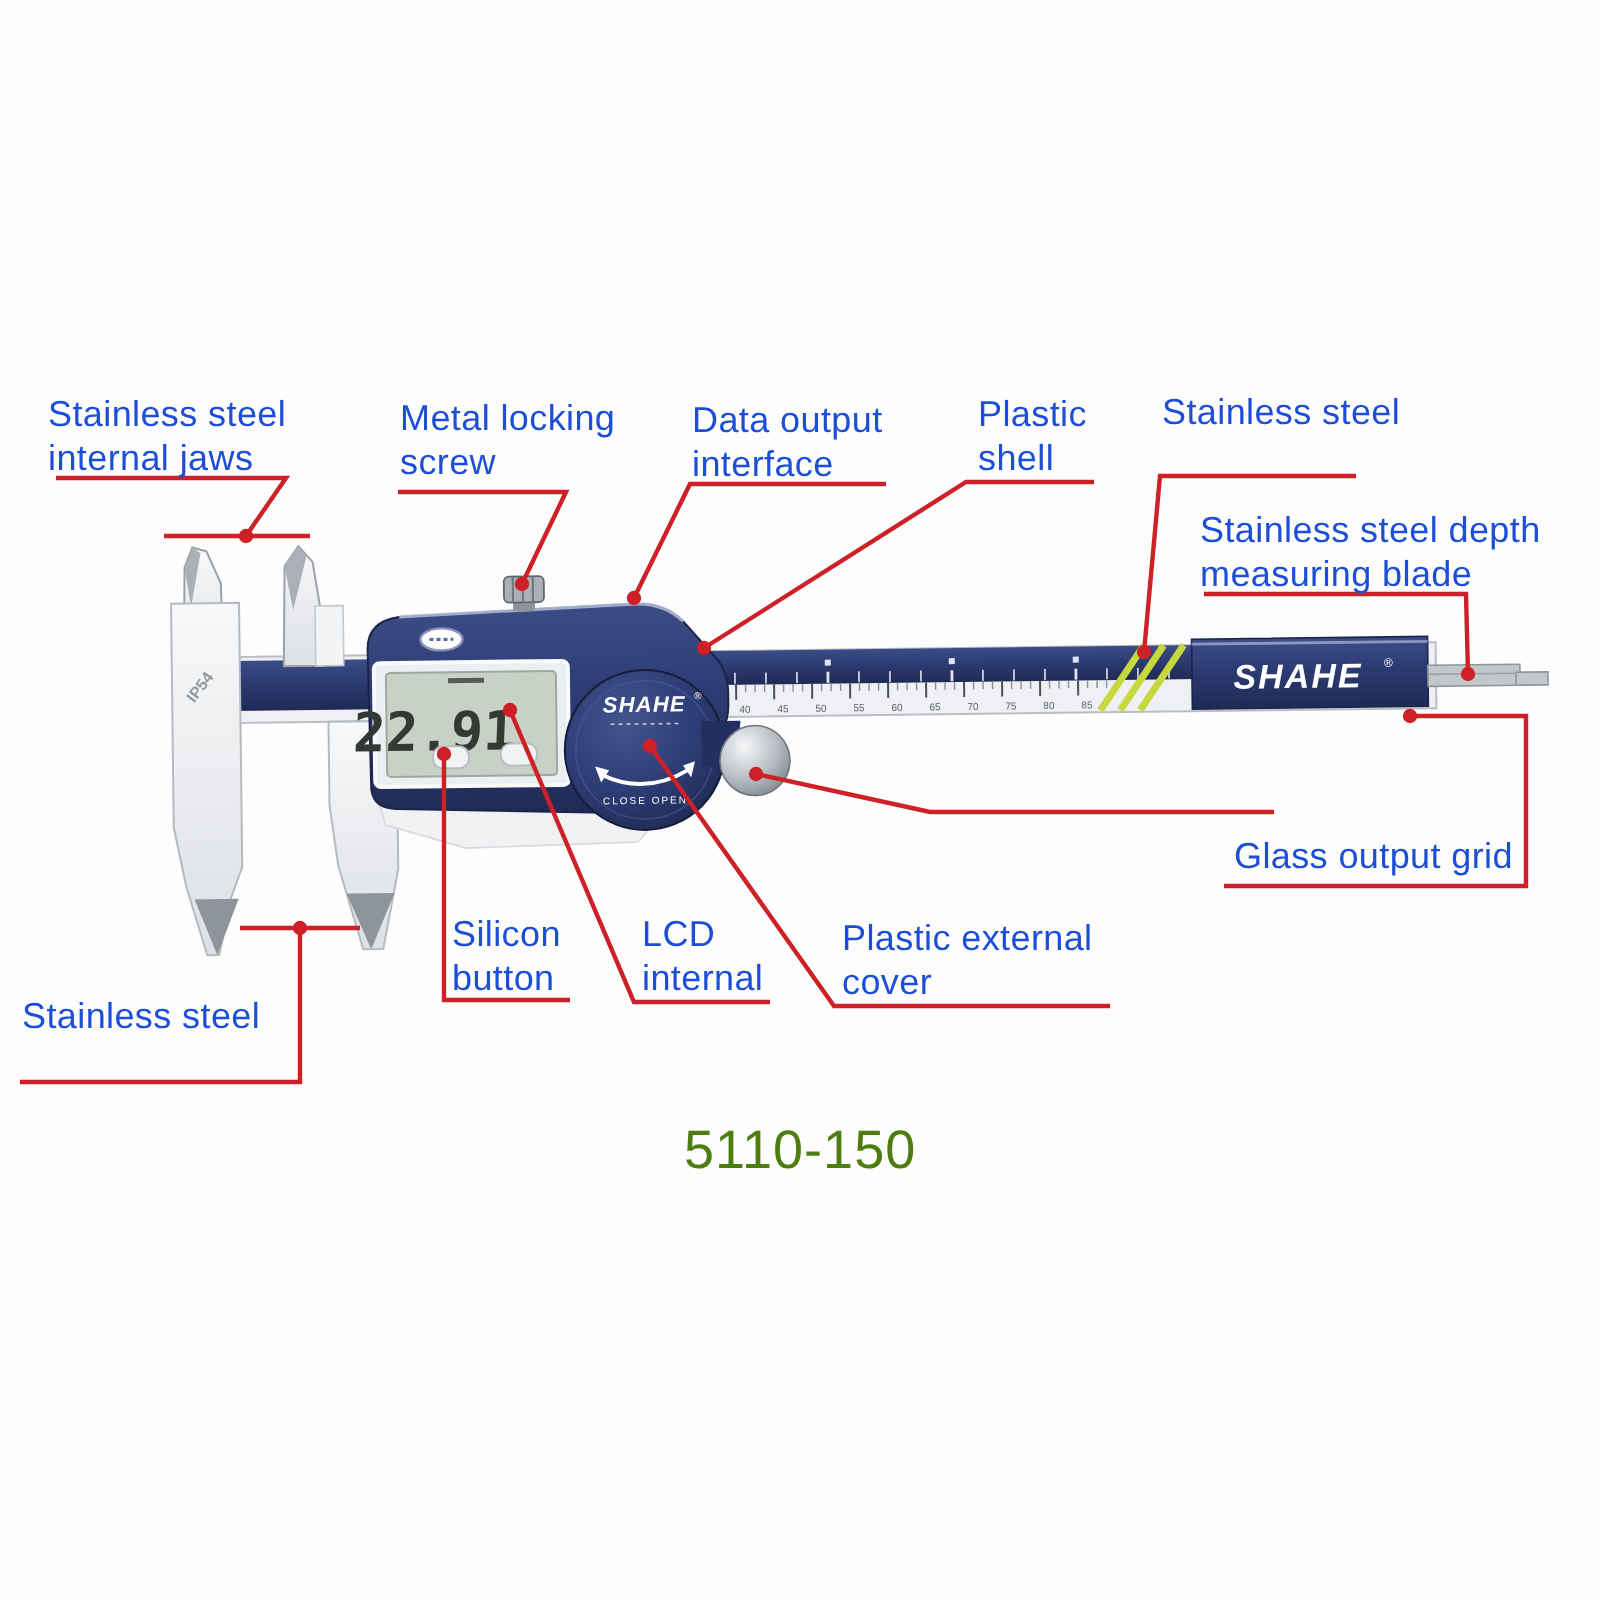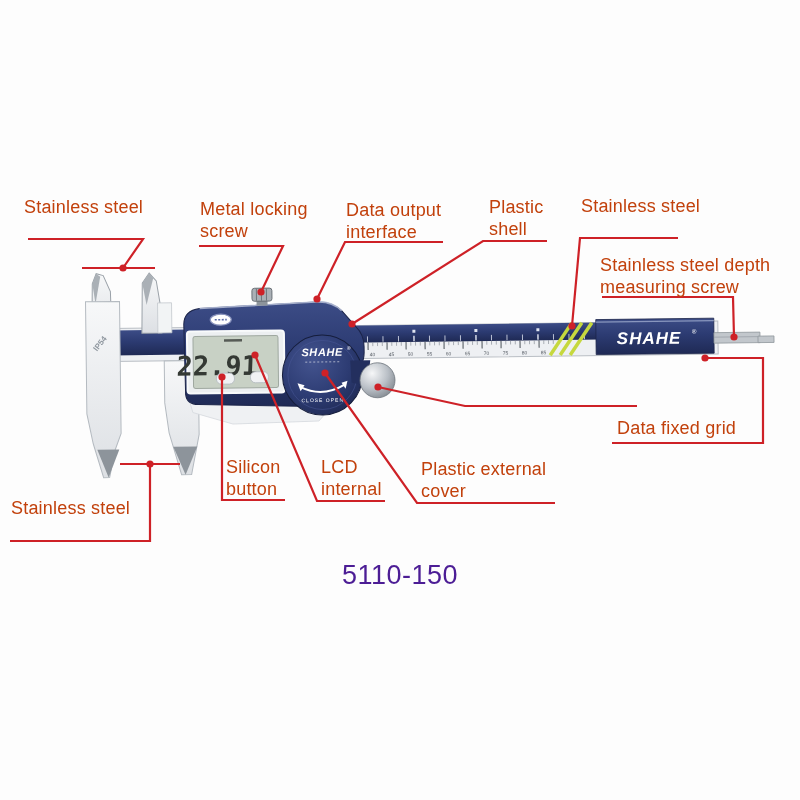--- a/index.html
+++ b/index.html
@@ -5,27 +5,27 @@
   html,body { margin:0; padding:0; background:#ffffff; }
   .canvas {
     position:relative; width:800px; height:800px;
     background:#fdfdfd; overflow:hidden;
     font-family:"Liberation Sans", sans-serif;
   }
   .art { position:absolute; left:0; top:0; }
   .label {
     position:absolute;
     font:18px/21.5px "Liberation Sans", sans-serif;
-    color:#c2410c; letter-spacing:0.2px; white-space:nowrap;
+    color:#1d4ed8; letter-spacing:0.2px; white-space:nowrap;
   }
   .label span { display:block; }
   .model {
     position:absolute;
     font:27px/30px "Liberation Sans", sans-serif;
-    color:#4c1d95; letter-spacing:0.5px;
+    color:#4d7c0f; letter-spacing:0.5px;
   }
 </style>
 </head>
 <body>
 
 <div class="canvas">
 
 <svg class="art" width="800" height="800" viewBox="0 0 800 800">
   <defs>
     <linearGradient id="navyV" x1="0" y1="0" x2="0" y2="1">
@@ -249,42 +249,43 @@
       <circle cx="222" cy="377" r="3.6"></circle>
       <circle cx="255" cy="355" r="3.6"></circle>
       <circle cx="325" cy="373" r="3.6"></circle>
       <circle cx="150" cy="464" r="3.6"></circle>
     </g>
   </g>
 </svg>
 
 <div class="label" style="left:24px; top:197px">
   <span>Stainless steel</span>
+  <span>internal jaws</span>
 </div>
 <div class="label" style="left:200px; top:199px">
   <span>Metal locking</span>
   <span>screw</span>
 </div>
 <div class="label" style="left:346px; top:200px">
   <span>Data output</span>
   <span>interface</span>
 </div>
 <div class="label" style="left:489px; top:197px">
   <span>Plastic</span>
   <span>shell</span>
 </div>
 <div class="label" style="left:581px; top:196px">
   <span>Stainless steel</span>
 </div>
 <div class="label" style="left:600px; top:255px">
   <span>Stainless steel depth</span>
-  <span>measuring screw</span>
+  <span>measuring blade</span>
 </div>
 <div class="label" style="left:617px; top:418px">
-  <span>Data fixed grid</span>
+  <span>Glass output grid</span>
 </div>
 <div class="label" style="left:226px; top:457px">
   <span>Silicon</span>
   <span>button</span>
 </div>
 <div class="label" style="left:321px; top:457px">
   <span>LCD</span>
   <span>internal</span>
 </div>
 <div class="label" style="left:421px; top:459px">

